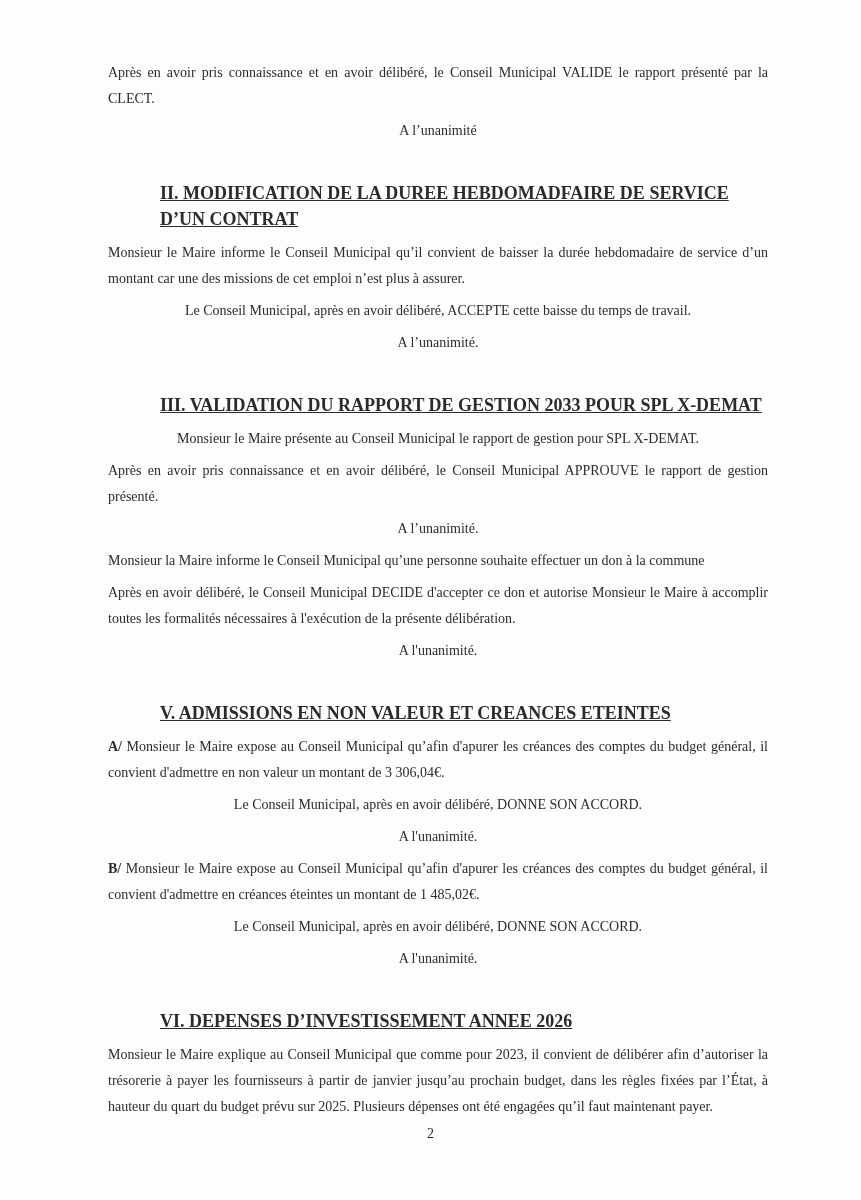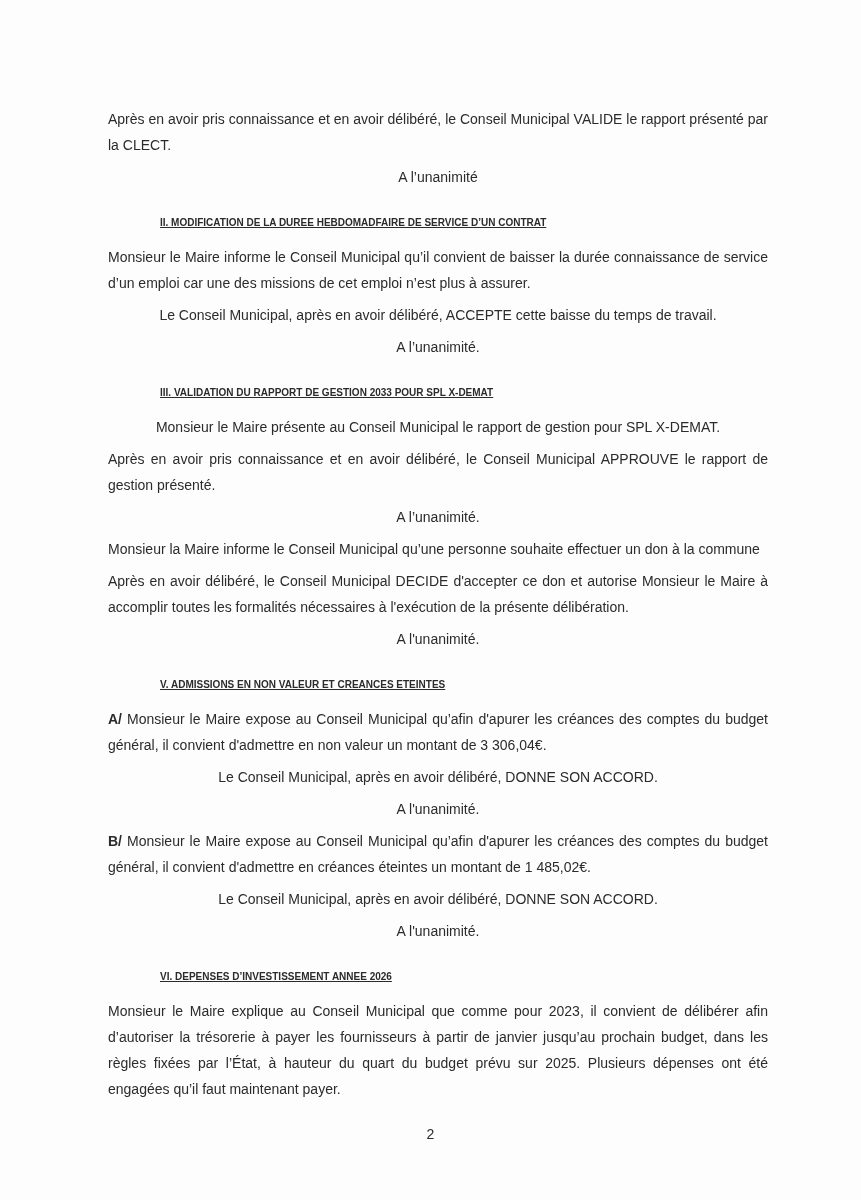--- a/index.html
+++ b/index.html
@@ -6,45 +6,45 @@
     margin: 0;
     padding: 0;
     background: #ffffff;
   }
   .page {
     position: relative;
     width: 861px;
     height: 1200px;
     background: #fdfdfd;
     box-sizing: border-box;
-    padding: 106px 96px 0 108px;
-    font-family: Liberation Sans, sans-serif;
+    padding: 60px 96px 0 108px;
+    font-family: Liberation Serif, serif;
     color: #2b2b2b;
     overflow: hidden;
   }
   .content {
     width: 660px;
     font-size: 14px;
     line-height: 26px;
   }
   .para {
     margin: 0 0 6px 0;
     text-align: justify;
   }
   .para.left {
     text-align: center;
   }
   .para.spaced-top {
     margin-top: 2px;
   }
   .heading {
-    font-size: 10px;
+    font-size: 18px;
     font-weight: bold;
     text-decoration: underline;
-    margin: 20px 0 8px 52px;
+    margin: 36px 0 8px 52px;
     line-height: 26px;
   }
   .lead {
     font-weight: bold;
   }
   .page-number {
     position: absolute;
     left: 0;
     bottom: 58px;
     width: 100%;
@@ -56,21 +56,21 @@
 </head>
 <body>
 
 <div class="page">
   <div class="content">
 
     <p class="para">Après en avoir pris connaissance et en avoir délibéré, le Conseil Municipal VALIDE le rapport présenté par la CLECT.</p>
     <p class="para left">A l’unanimité</p>
 
     <p class="heading">II. MODIFICATION DE LA DUREE HEBDOMADFAIRE DE SERVICE D’UN CONTRAT</p>
-    <p class="para">Monsieur le Maire informe le Conseil Municipal qu’il convient de baisser la durée connaissance de service d’un emploi car une des missions de cet emploi n’est plus à assurer.</p>
+    <p class="para">Monsieur le Maire informe le Conseil Municipal qu’il convient de baisser la durée hebdomadaire de service d’un montant car une des missions de cet emploi n’est plus à assurer.</p>
     <p class="para left">Le Conseil Municipal, après en avoir délibéré, ACCEPTE cette baisse du temps de travail.</p>
     <p class="para left">A l’unanimité.</p>
 
     <p class="heading">III. VALIDATION DU RAPPORT DE GESTION 2033 POUR SPL X-DEMAT</p>
     <p class="para left">Monsieur le Maire présente au Conseil Municipal le rapport de gestion pour SPL X-DEMAT.</p>
     <p class="para">Après en avoir pris connaissance et en avoir délibéré, le Conseil Municipal APPROUVE le rapport de gestion présenté.</p>
     <p class="para left">A l’unanimité.</p>
 
     <p class="para">Monsieur la Maire informe le Conseil Municipal qu’une personne souhaite effectuer un don à la commune</p>
     <p class="para">Après en avoir délibéré, le Conseil Municipal DECIDE d'accepter ce don et autorise Monsieur le Maire à accomplir toutes les formalités nécessaires à l'exécution de la présente délibération.</p>

